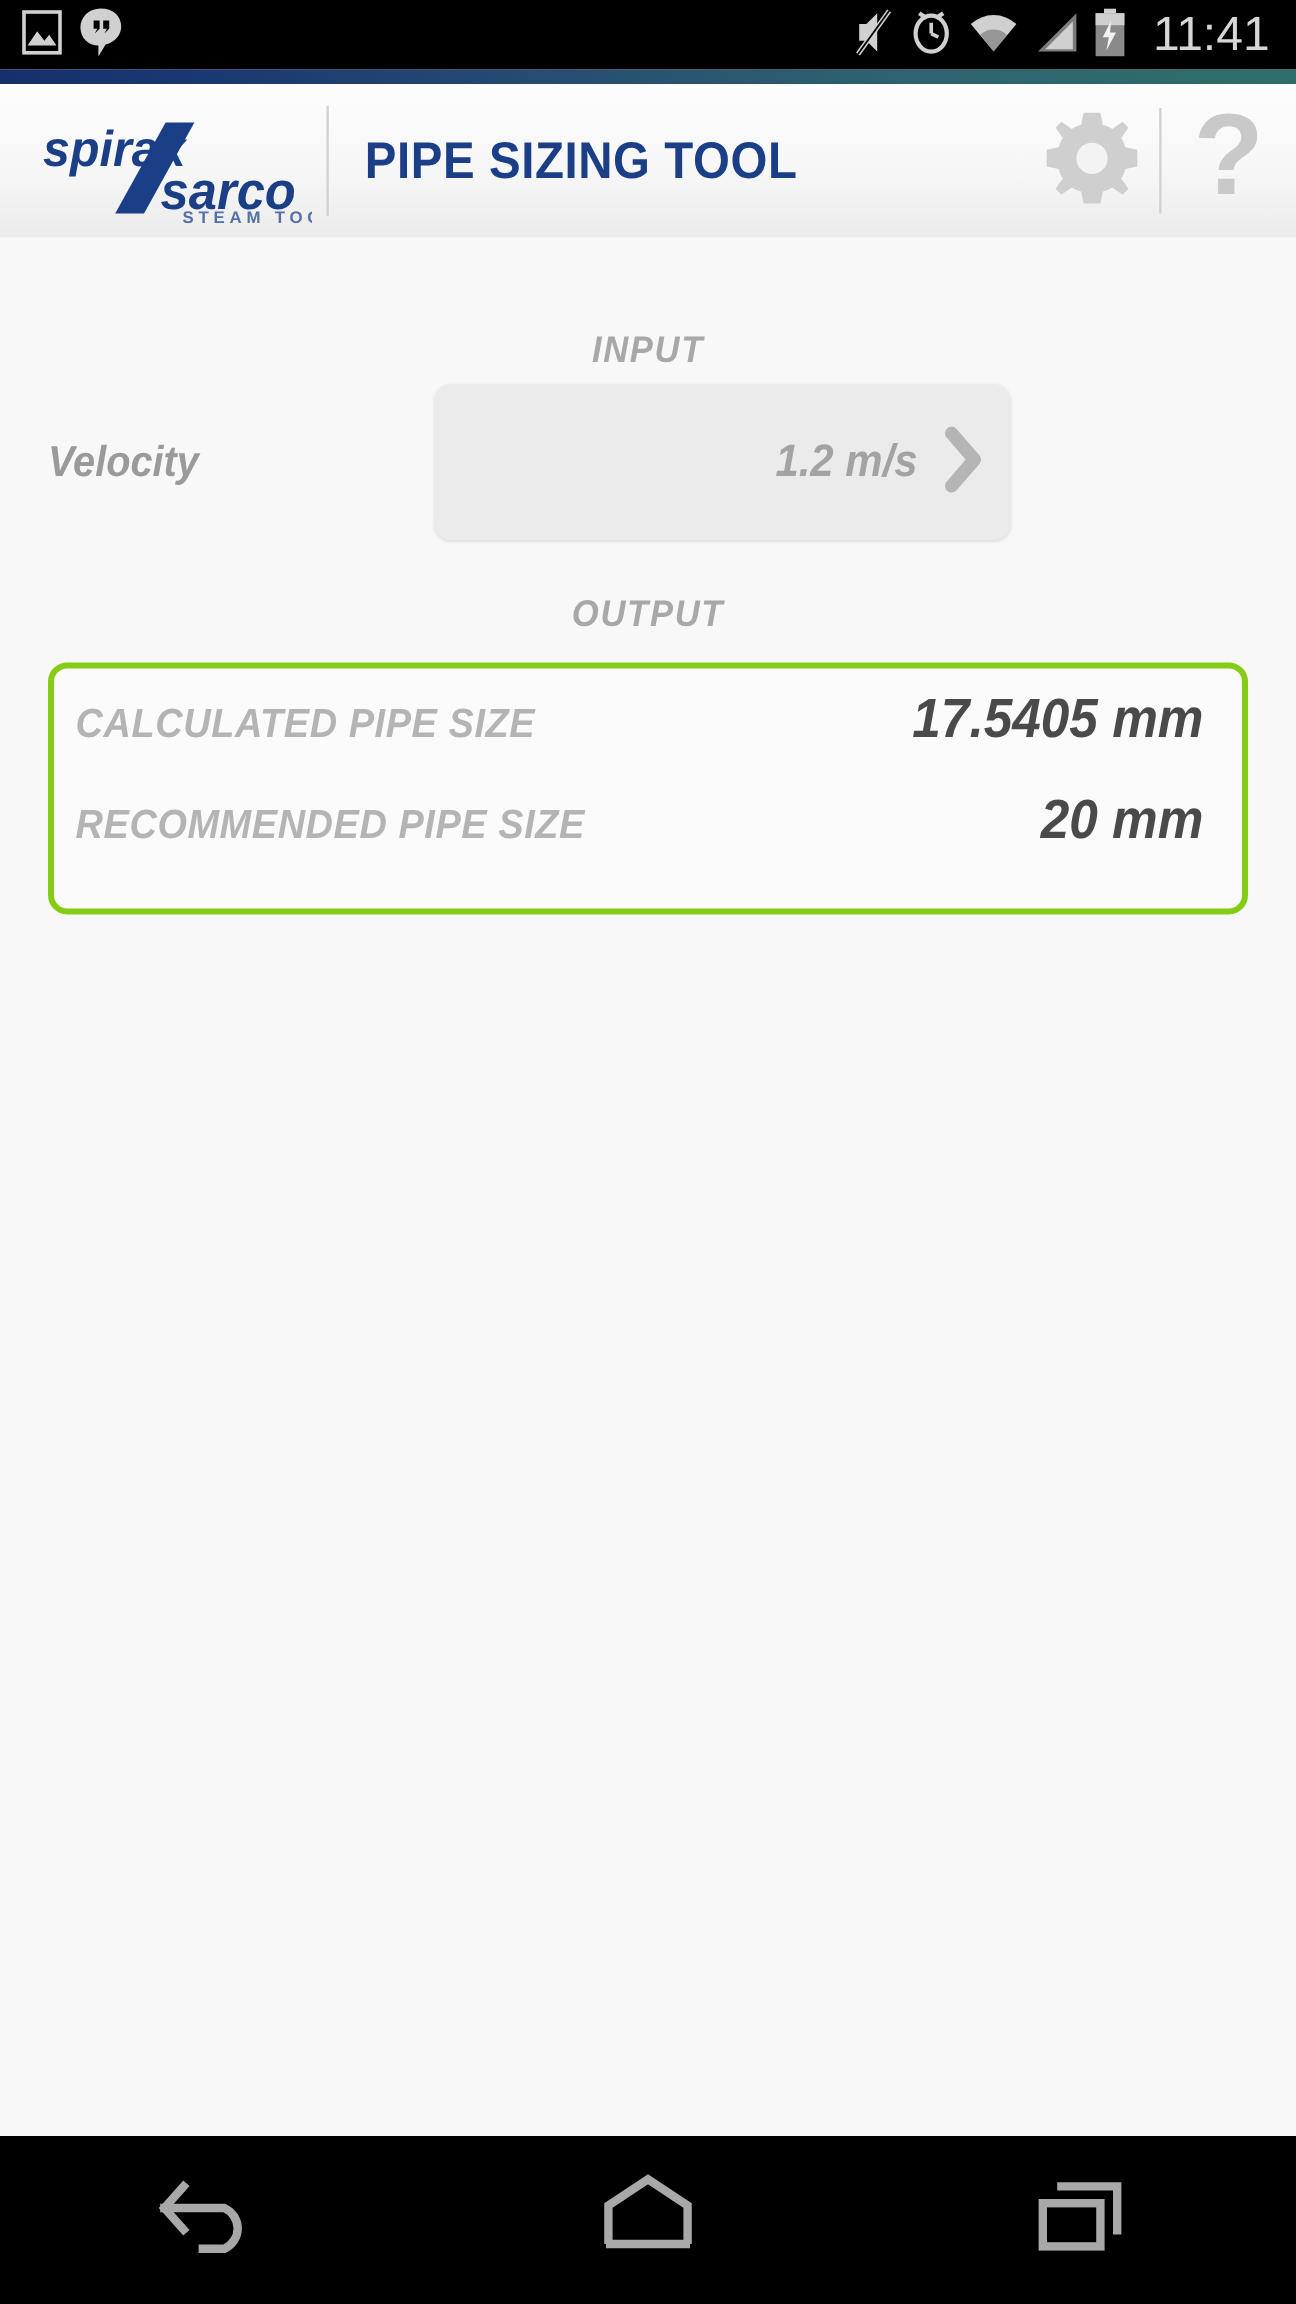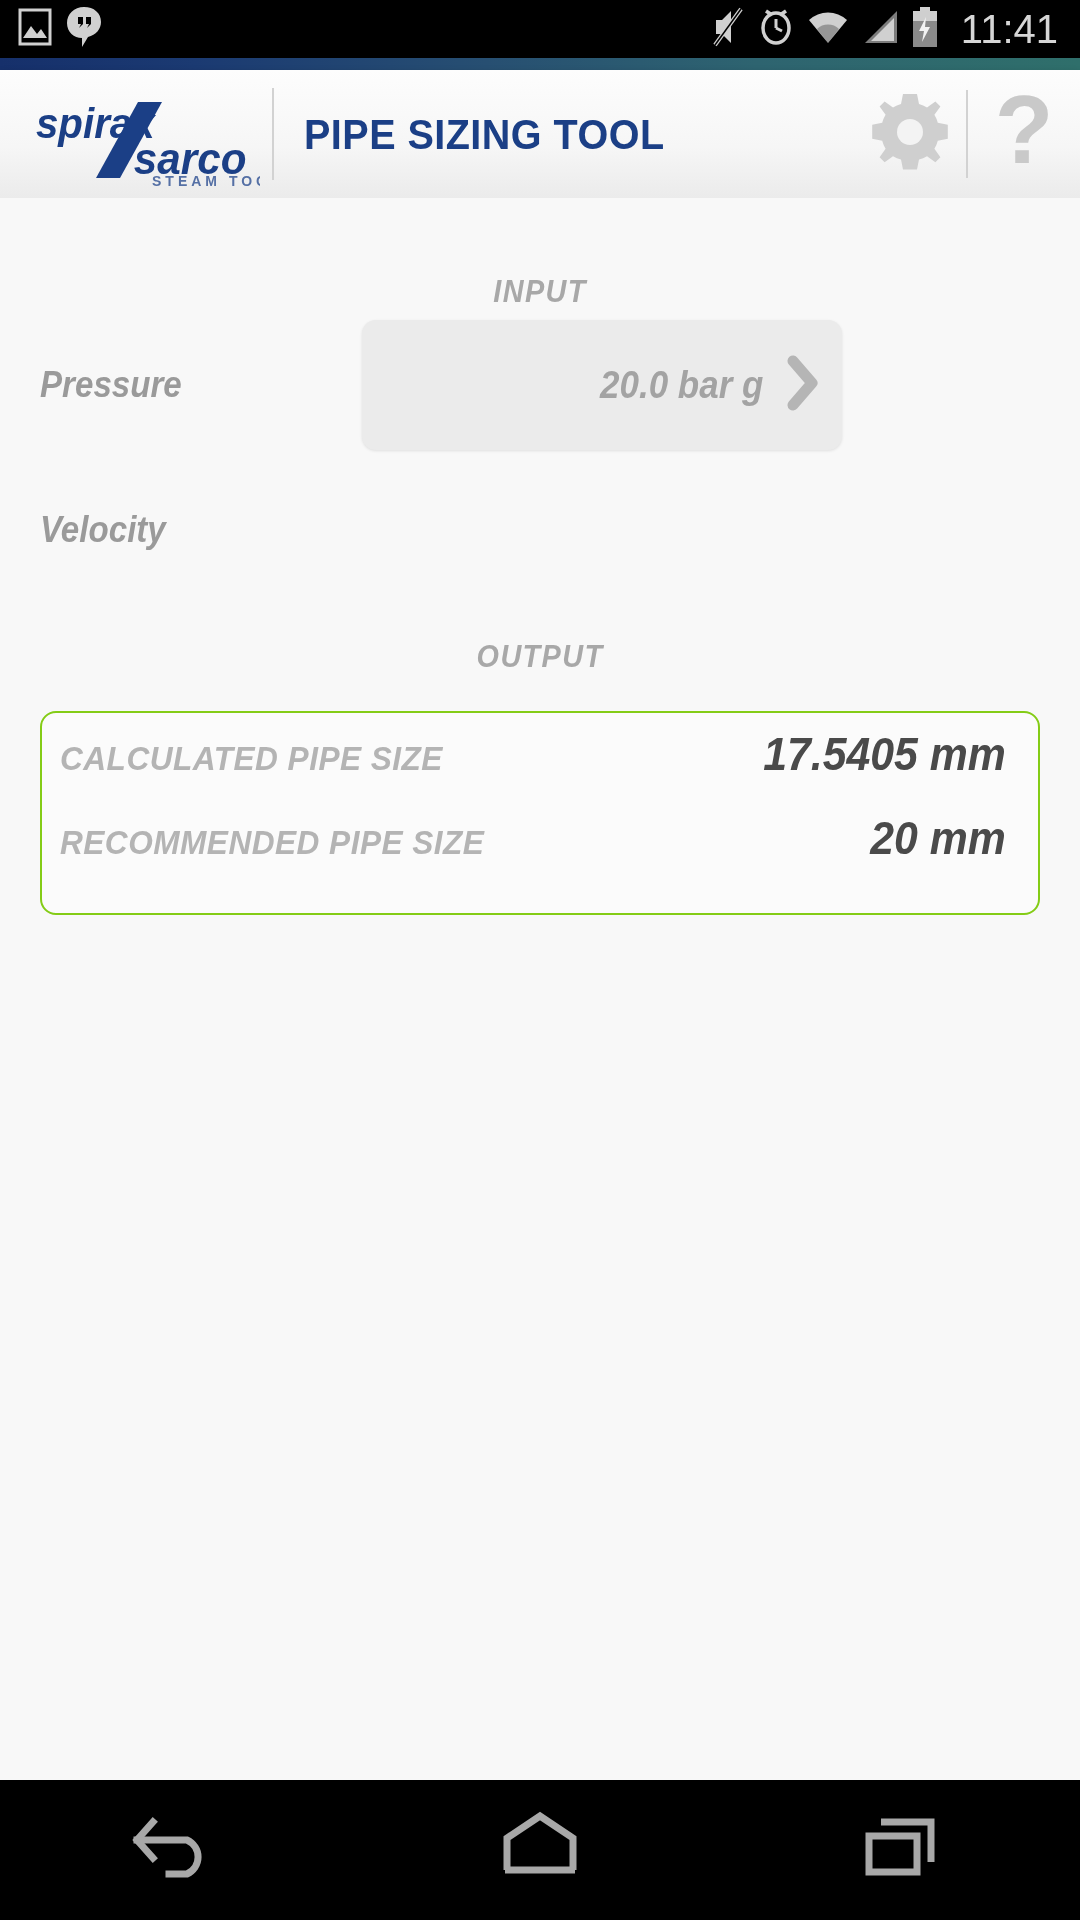--- a/index.html
+++ b/index.html
@@ -177,23 +177,23 @@
     font-family: "Liberation Sans", sans-serif;
     white-space: nowrap;
   }
   .chevron {
     margin-left: 16px;
     display: block;
   }
 
   
   .output-card {
-    margin: 36px 40px 0 40px;
+    margin: 22px 40px 0 40px;
     background: #fbfbfb;
-    border: 2px solid #84cc16;
+    border: 5px solid #84cc16;
     border-radius: 16px;
     box-sizing: border-box;
     padding: 14px 32px 18px 18px;
   }
   .out-row {
     display: flex;
     align-items: baseline;
     justify-content: space-between;
     height: 84px;
   }
@@ -327,34 +327,31 @@
       <div class="help-btn">?</div>
     </div>
   </div>
 
   <div class="content">
 
     <div class="section-label input-label-input">INPUT</div>
 
     <div class="input-rows">
 
+
       <div class="input-row">
-        <div class="row-label">Pressure</div>
+        <div class="row-label">Velocity</div>
         <div class="row-field">
-          <span class="row-value">20.0 bar g</span>
+          <span class="row-value">1.2 m/s</span>
           <span class="chevron">
             <svg width="34" height="56" viewBox="0 0 34 56">
               <path d="M7 6 L26 28 L7 50" fill="none" stroke="#b5b5b5" stroke-width="11" stroke-linecap="round" stroke-linejoin="round"></path>
             </svg>
           </span>
         </div>
-      </div>
-
-      <div class="input-row">
-        <div class="row-label">Velocity</div>
       </div>
 
 
     </div>
 
     <div class="section-label input-label-output">OUTPUT</div>
 
     <div class="output-card">
       <div class="out-row">
         <span class="out-label">CALCULATED PIPE SIZE</span>

